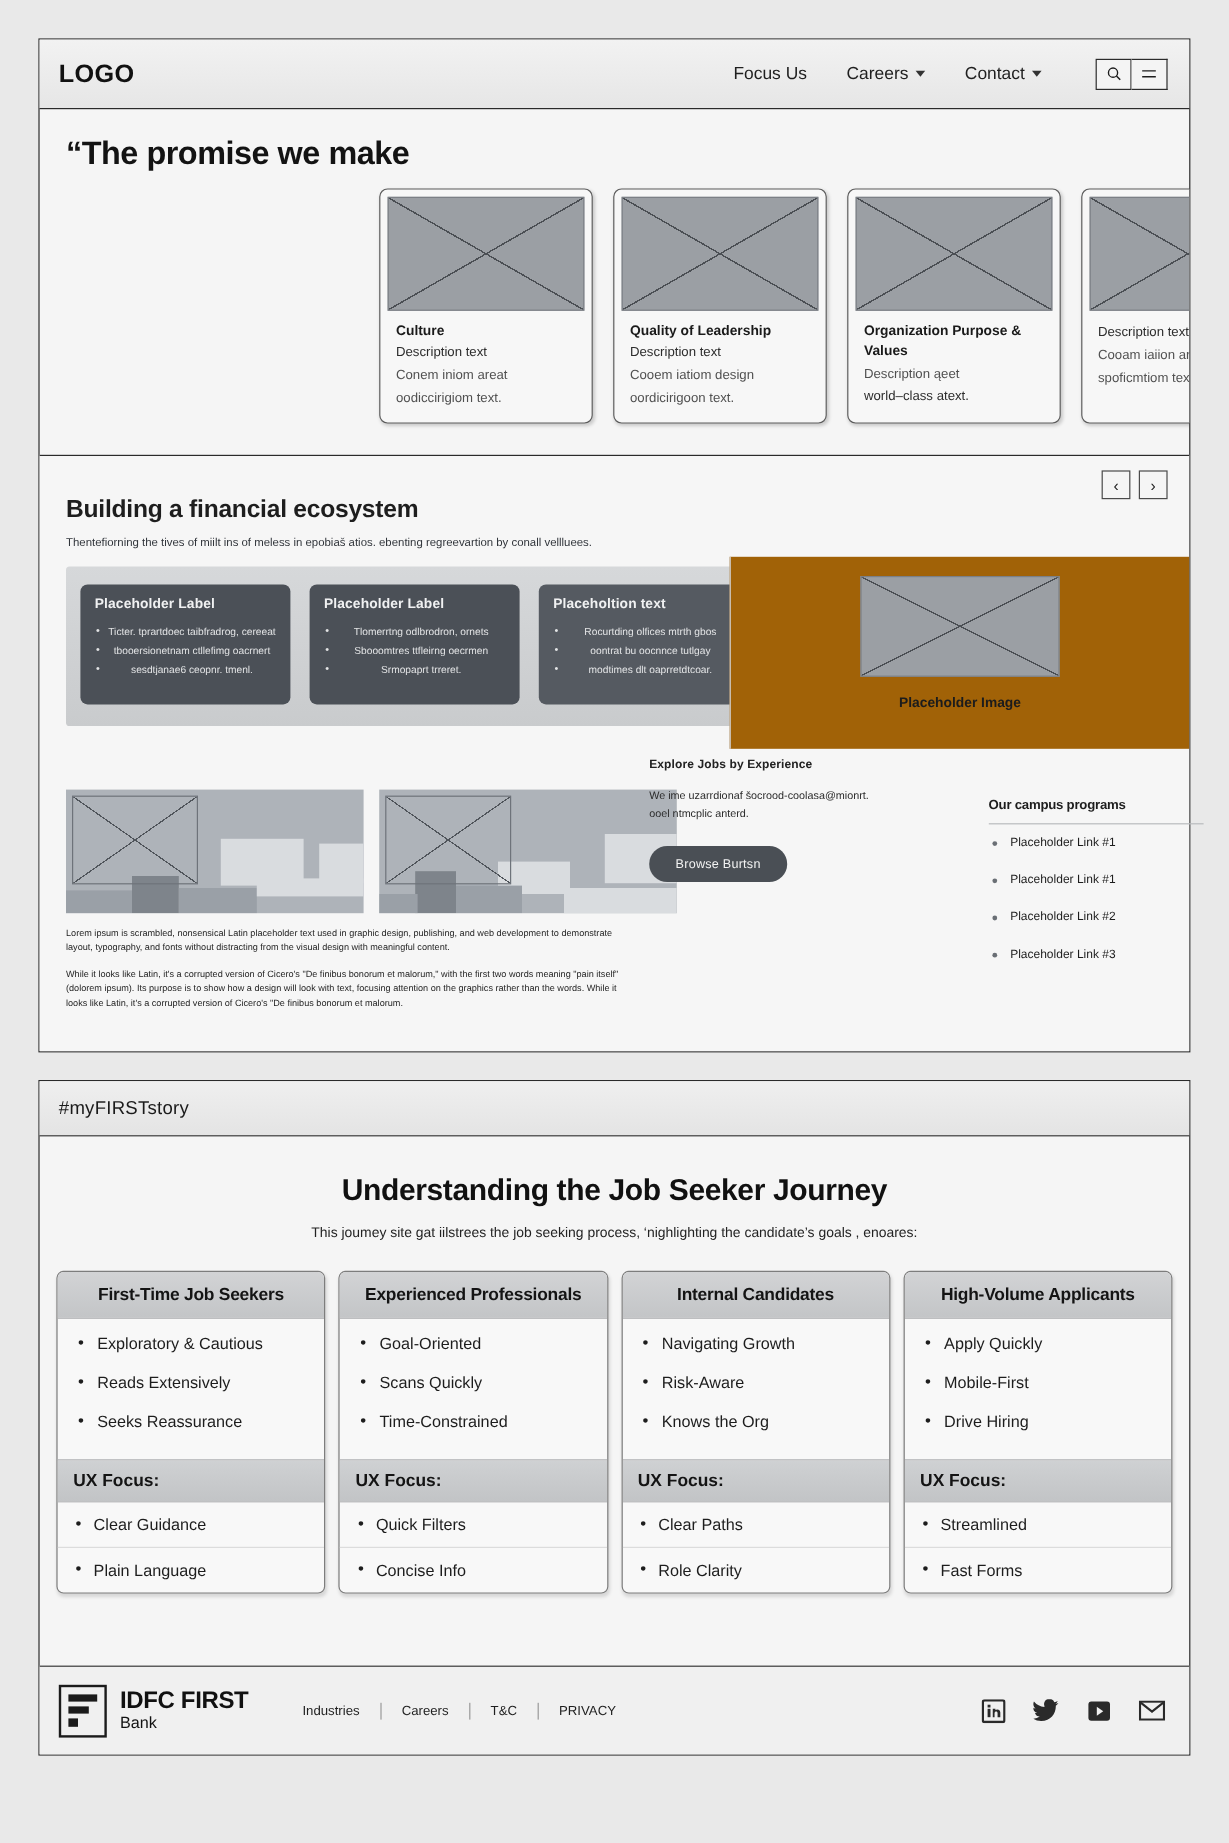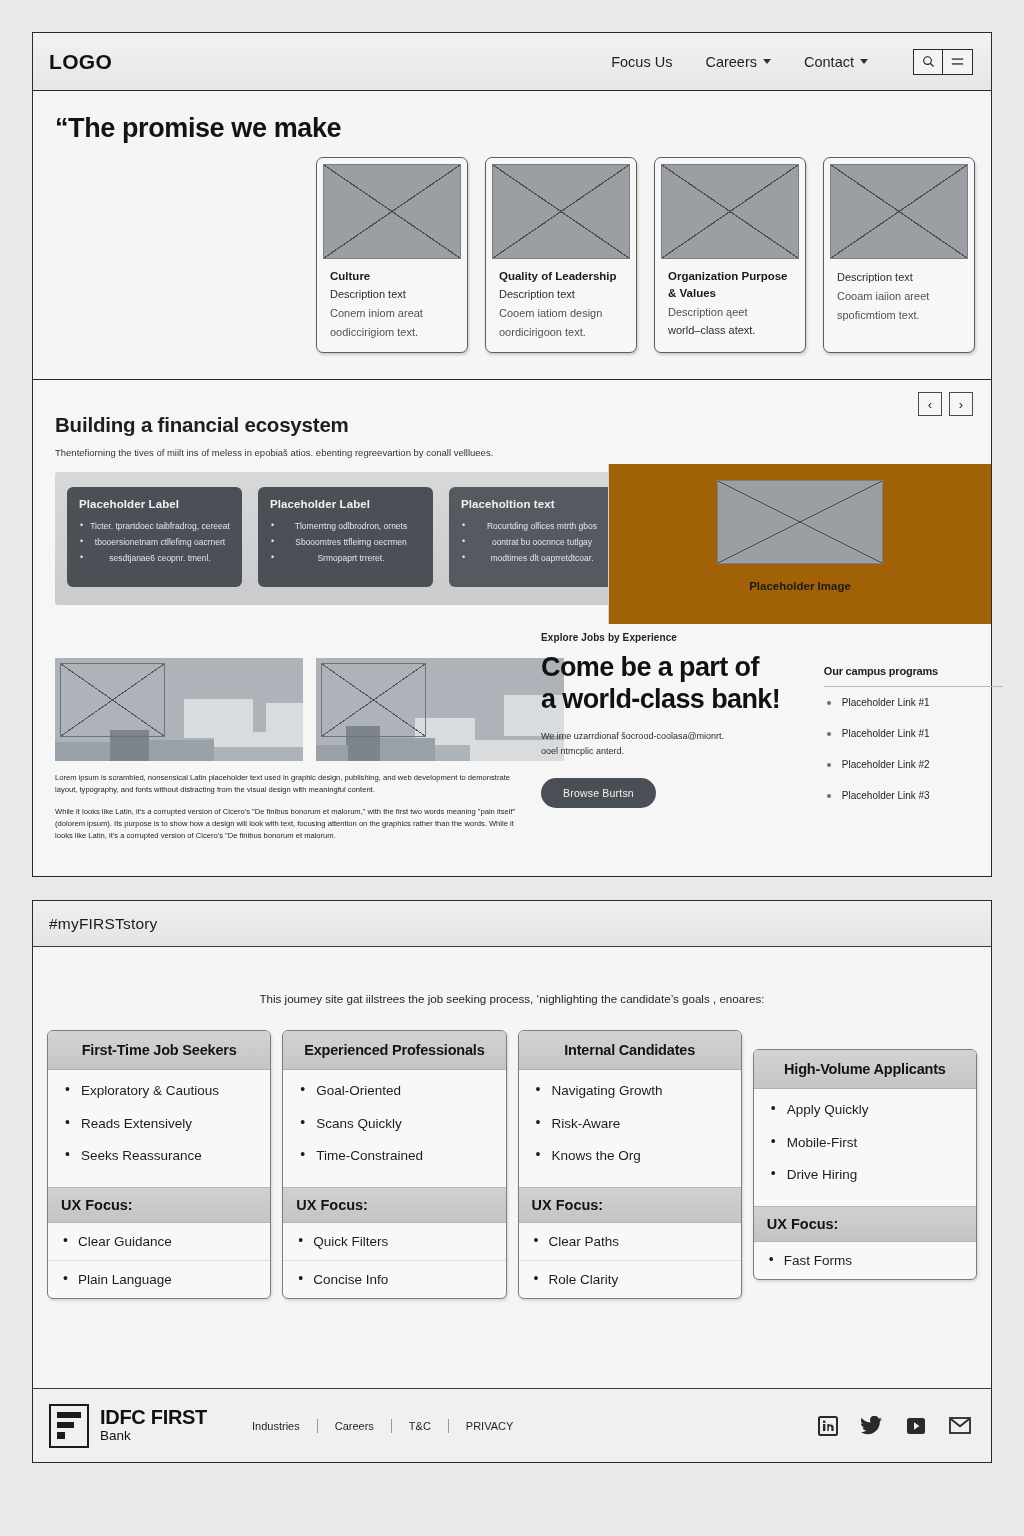--- a/index.html
+++ b/index.html
@@ -48,21 +48,21 @@
   .hero { position: relative; height: 288px; overflow: hidden; }
   .hero-title {
     font-size: 27px; font-weight: bold; letter-spacing: -.4px;
     padding: 22px 0 0 22px; color: #131313;
   }
   .hero-cards {
     position: absolute; left: 283px; top: 66px;
     display: flex; gap: 17px;
   }
   .hero-card {
-    width: 152px; background: #f7f7f7;
+    width: 178px; background: #f7f7f7;
     border: 1.3px solid #5d5d5d; border-radius: 7px;
     padding: 6px 6px 10px 6px;
     box-shadow: 1px 2px 3px rgba(0,0,0,.18);
     flex: 0 0 auto;
   }
   .ph-img {
     background: #9b9fa4; position: relative; width: 100%; height: 95px;
     border: 1px solid #7c8086;
   }
   .ph-img::before, .ph-img::after {
@@ -385,24 +385,20 @@
 
       <div class="lorem">
         <p>Lorem ipsum is scrambled, nonsensical Latin placeholder text used in graphic design, publishing, and web development to demonstrate layout, typography, and fonts without distracting from the visual design with meaningful content.</p>
         <p>While it looks like Latin, it's a corrupted version of Cicero's "De finibus bonorum et malorum," with the first two words meaning "pain itself" (dolorem ipsum). Its purpose is to show how a design will look with text, focusing attention on the graphics rather than the words. While it looks like Latin, it's a corrupted version of Cicero's "De finibus bonorum et malorum.</p>
       </div>
 
       <div class="eco-right">
         <div class="eyebrow">Explore Jobs by Experience</div>
         <div class="eco-right-body">
           <div class="eco-left-col">
-            <div class="big-head">
-              <div>Come be a part of</div>
-              <div>a world-class bank!</div>
-            </div>
             <div class="blurb">
               <div>We ime uzarrdionaf šocrood-coolasa@mionrt.</div>
               <div>ooel ntmcplic anterd.</div>
             </div>
             <div class="browse-btn">Browse Burtsn</div>
           </div>
           <div class="campus">
             <h4>Our campus programs</h4>
             <ul class="campus-list">
               <li>Placeholder Link #1</li>
@@ -416,20 +412,21 @@
     </div>
   </div>
 
   <div class="panel panel-bottom">
 
     <div class="tagbar">
       <span>#myFIRSTstory</span>
     </div>
 
     <div class="journey-head">
+      <div class="journey-title">Understanding the Job Seeker Journey</div>
       <div class="journey-sub">This joumey site gat iilstrees the job seeking process, ‘nighlighting the candidate’s goals , enoares:</div>
     </div>
 
     <div class="persona-grid">
 
       <div class="persona">
         <div class="persona-head">First-Time Job Seekers</div>
         <ul class="trait-list">
           <li>Exploratory &amp; Cautious</li>
           <li>Reads Extensively</li>
@@ -472,20 +469,21 @@
 
       <div class="persona">
         <div class="persona-head">High-Volume Applicants</div>
         <ul class="trait-list">
           <li>Apply Quickly</li>
           <li>Mobile-First</li>
           <li>Drive Hiring</li>
         </ul>
         <div class="ux-head">UX Focus:</div>
         <ul class="ux-list">
+          <li>Streamlined</li>
           <li>Fast Forms</li>
         </ul>
       </div>
 
     </div>
 
     <div class="footer">
       <div class="brand">
         <div class="brand-mark">
           <div class="bm-bar b1"></div>

